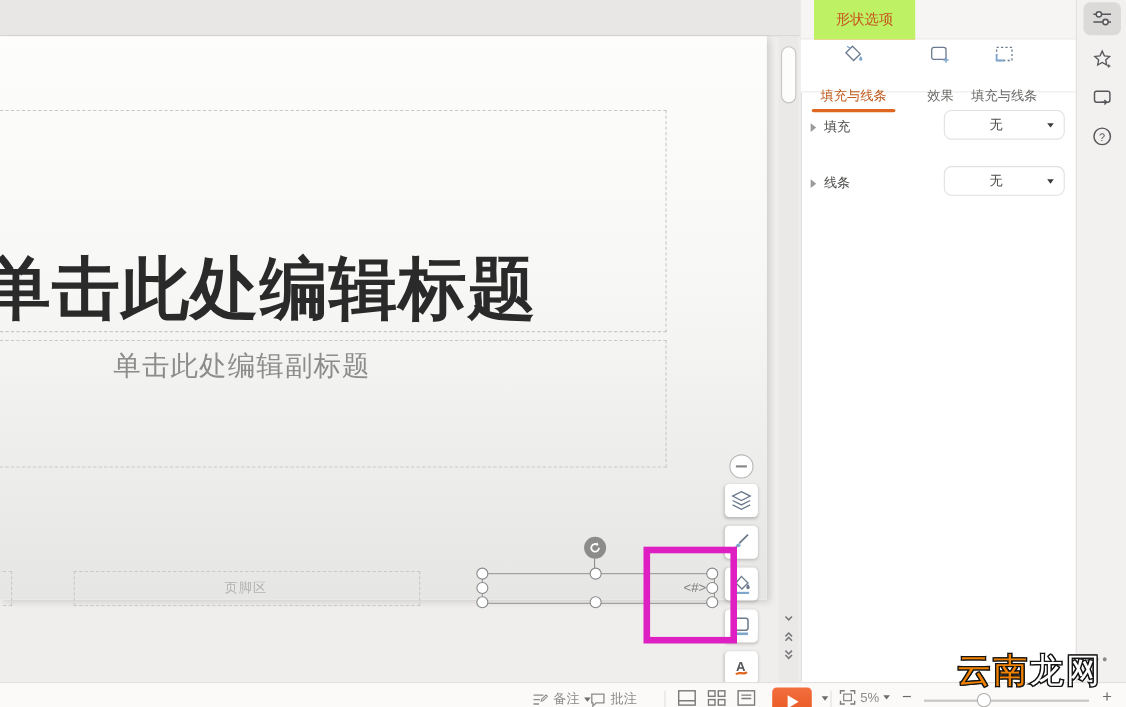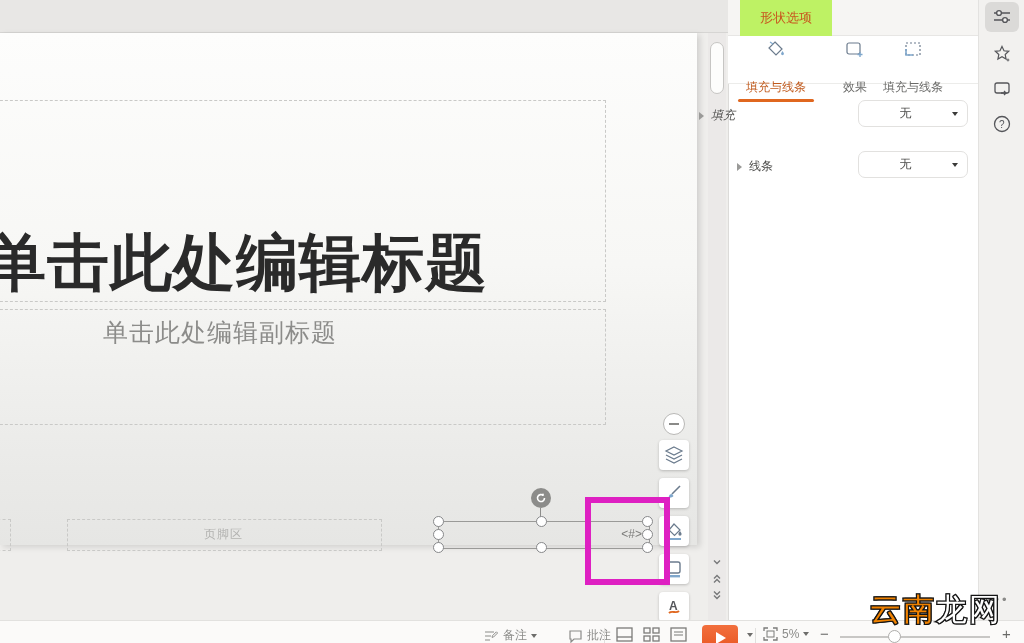--- a/index.html
+++ b/index.html
@@ -258,21 +258,21 @@
   </div>
   <div class="subtab" style="left:146px;top:4px;width:78px;">
     <svg width="22" height="20" viewBox="0 0 22 20" style="margin:0 auto;">
       <rect x="4" y="3" width="14" height="12" fill="none" stroke="#6b7b8d" stroke-width="1.2" stroke-dasharray="2 2"></rect>
       <path d="M4 9v6h7" stroke="#7fa7cc" stroke-width="1.6" fill="none"></path>
     </svg>
     <div class="lbl">填充与线条</div>
   </div>
 </div>
 
-<div class="sb-item abs" style="left:699px;top:107px;font-style:italic;">
+<div class="sb-item abs" style="left:737px;top:107px;">
   <span class="prow-caret"></span>
   <span class="prow-label">填充</span>
 </div>
 <div class="dropdown" style="top:100px;">
   <span class="val">无</span>
   <span class="dd-caret"></span>
 </div>
 
 <div class="sb-item abs" style="left:737px;top:158px;">
   <span class="prow-caret"></span>
@@ -320,21 +320,21 @@
   <div class="sb-item" style="left:484px;">
     <svg width="15" height="14" viewBox="0 0 15 14" style="margin-right:4px;">
         <g stroke="#8b8b89" stroke-width="1.2" fill="none">
           <path d="M1 3h9M1 7h6M1 11h5"></path>
           <path d="M13.5 2.5l-5 5-.5 2 2-.5 5-5z" transform="scale(0.8) translate(2,1)"></path>
         </g>
       </svg>
     <span>备注</span>
     <span class="sb-caret"></span>
   </div>
-  <div class="sb-item" style="left:568px;">
+  <div class="sb-item" style="left:536px;">
     <svg width="15" height="14" viewBox="0 0 15 14" style="margin-right:4px;">
         <path d="M2 2h11v8H6l-3 3v-3H2z" fill="none" stroke="#8b8b89" stroke-width="1.2"></path>
       </svg>
     <span>批注</span>
   </div>
   <div class="sb-sep" style="left:604px;"></div>
   <div class="sb-item" style="left:616px;">
     <svg width="17" height="15" viewBox="0 0 17 15">
         <rect x="1" y="1" width="15" height="13" fill="none" stroke="#7b7b79" stroke-width="1.3"></rect>
         <path d="M1 10h15" stroke="#7b7b79" stroke-width="1.3"></path>

